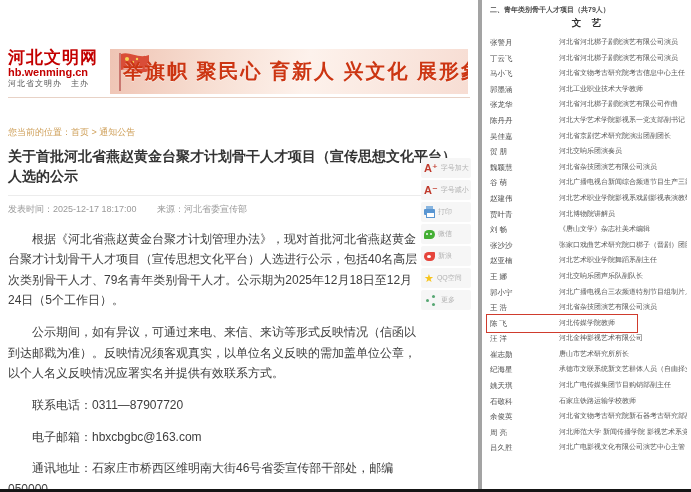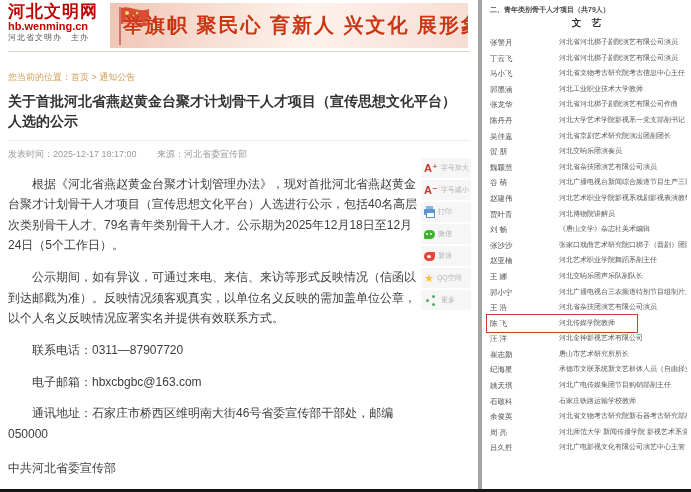--- a/index.html
+++ b/index.html
@@ -2,32 +2,32 @@
 <html><head>
 <meta charset="utf-8">
 <style>
   html,body{margin:0;padding:0;background:#fff;}
   *{box-sizing:border-box;}
   body{font-family:"Liberation Sans","DejaVu Sans",sans-serif;}
   .page{position:relative;width:691px;height:492px;background:#fff;overflow:hidden;display:flex;border-bottom:3px solid #151515;}
 
   
   .left-col{position:relative;width:478px;height:100%;padding:0 8px;}
-  .site-header{position:relative;height:52px;border-bottom:1px solid #e8d2c6;}
+  .site-header{position:relative;height:52px;border-bottom:1px solid #e8d2c6;margin-top:46px;}
   .logo-block{position:absolute;left:0;top:3px;line-height:1.05;}
   .logo-title{font-size:17px;font-weight:bold;color:#c30000;letter-spacing:1px;}
   .logo-domain{font-size:11px;font-weight:bold;color:#c30000;}
   .logo-sub{font-size:8px;color:#555;margin-top:2px;letter-spacing:1px;}
   .banner{position:absolute;left:102px;top:3px;width:358px;height:45px;
     background:linear-gradient(100deg,#efc4b4 0%,#f7ded2 28%,#fdf2ec 55%,#f7ddd3 100%);
     display:flex;align-items:center;justify-content:center;overflow:hidden;}
   .banner-flag{position:absolute;left:6px;top:2px;opacity:.9;}
   .banner-slogan{position:relative;font-size:20px;font-weight:bold;color:#cc3512;letter-spacing:2px;white-space:nowrap;text-shadow:0 1px 0 rgba(255,255,255,.5);padding-left:28px;}
 
-  .breadcrumb{margin-top:19px;font-size:9px;color:#cfa05a;}
+  .breadcrumb{margin-top:28px;font-size:9px;color:#cfa05a;}
   .breadcrumb a{color:#cfa05a;text-decoration:none;}
   .article-title{margin:7px 0 4px 0;font-size:14px;font-weight:bold;color:#333;line-height:1.45;width:458px;}
   .meta-divider{border-top:1px solid #ececec;margin-top:8px;}
   .meta{padding:7px 0 2px 0;font-size:9px;color:#9a9a9a;}
   .meta span{margin-right:18px;}
 
   .article-body{width:416px;font-size:12px;color:#3d3d3d;line-height:1.72;}
   .article-body p{margin:11px 0;text-indent:2em;}
   .sign-block{width:416px;text-align:left;font-size:12px;color:#3d3d3d;margin-top:16px;padding-right:14px;}
   .sign-block div{margin-bottom:16px;}

